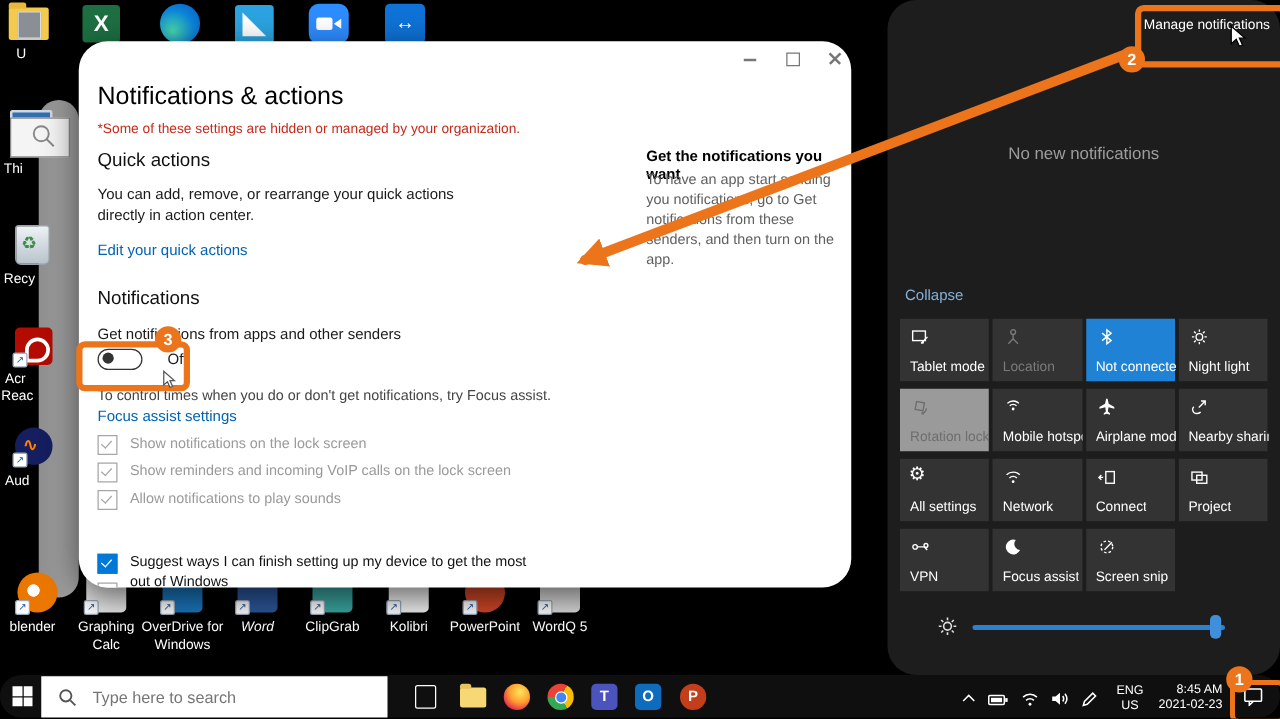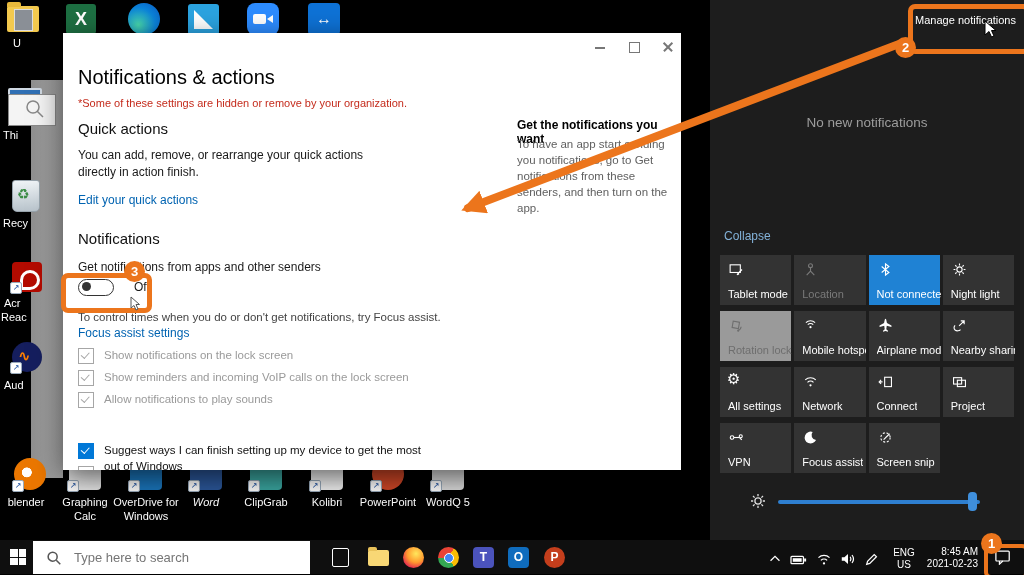--- a/index.html
+++ b/index.html
@@ -1,18 +1,18 @@
 <!DOCTYPE html>
 <html><head>
 <meta charset="utf-8">
 <style>
   html,body{margin:0;padding:0;background:#000;}
   #screen{position:relative;width:1024px;height:575px;overflow:hidden;background:#000;
           font-family:"Liberation Sans","DejaVu Sans",sans-serif;-webkit-font-smoothing:antialiased;}
-  .abs{position:absolute;}
+  .abs{position:absolute;border-radius:23px;}
   .lbl{position:absolute;color:#fff;font-size:11px;line-height:1.3;text-align:center;
        text-shadow:1px 1px 2px #000;white-space:pre-line;}
   
   #graystrip{left:31px;top:80px;width:32px;height:398px;background:linear-gradient(90deg,#8f8f8f,#a8a8a8);z-index:1;}
   .dicon{position:absolute;z-index:2;border-radius:4px;}
   .shortcut-badge{position:absolute;left:-2px;bottom:-2px;width:10px;height:10px;background:#fff;
        border:1px solid #9ab;border-radius:2px;font-size:8px;line-height:9px;color:#1b4fa0;text-align:center;}
   .shortcut-badge::before{content:"\2197";}
   
   .ic-folder{width:32px;height:26px;background:#f3c94e;border-radius:2px;}
@@ -179,24 +179,24 @@
   <div class="lbl" style="left:388px;top:495px;transform:translateX(-50%);width:86px;">PowerPoint</div>
   <div class="lbl" style="left:448px;top:495px;transform:translateX(-50%);width:70px;">WordQ 5</div>
 
   <div class="abs" id="win">
     <div class="wc">
       <div class="wc-min"></div>
       <div class="wc-max"></div>
       <div class="wc-close"></div>
     </div>
     <div class="t wtitle">Notifications &amp; actions</div>
-    <div class="t wnotice">*Some of these settings are hidden or remove by your organization.</div>
+    <div class="t wnotice">*Some of these settings are hidden or managed by your organization.</div>
 
     <div class="t h2" style="left:15px;top:87px;">Quick actions</div>
-    <div class="t body12" style="left:15px;top:114px;width:308px;">You can add, remove, or rearrange your quick actions directly in action finish.</div>
+    <div class="t body12" style="left:15px;top:114px;width:308px;">You can add, remove, or rearrange your quick actions directly in action center.</div>
     <div class="t link" style="left:15px;top:160px;">Edit your quick actions</div>
 
     <div class="t h2" style="left:15px;top:197px;">Notifications</div>
     <div class="t body12" style="left:15px;top:226px;">Get notifications from apps and other senders</div>
     <div class="t toggle">
         <div class="knob"></div>
       </div>
     <div class="t body12" style="left:71px;top:246px;">Off</div>
     <div class="t" style="left:15px;top:278px;font-size:11.5px;color:#444;">To control times when you do or don't get notifications, try Focus assist.</div>
     <div class="t link" style="left:15px;top:293px;">Focus assist settings</div>

